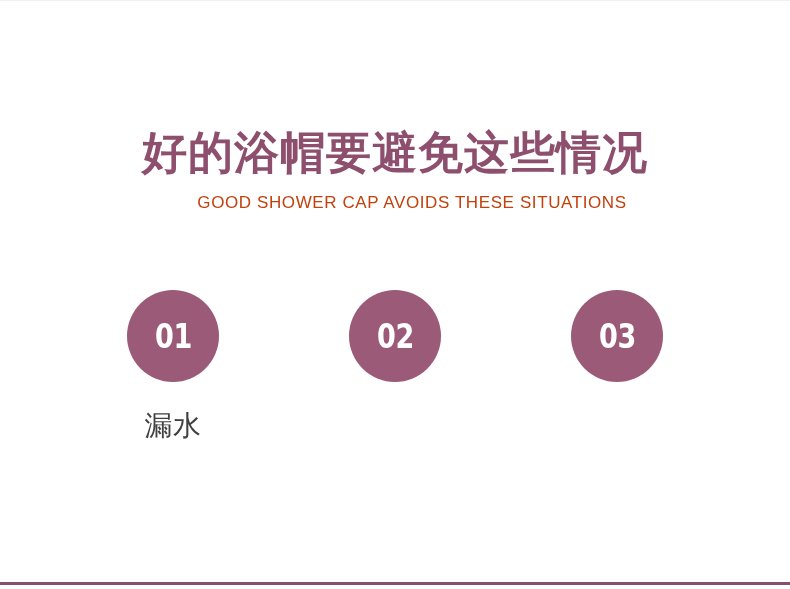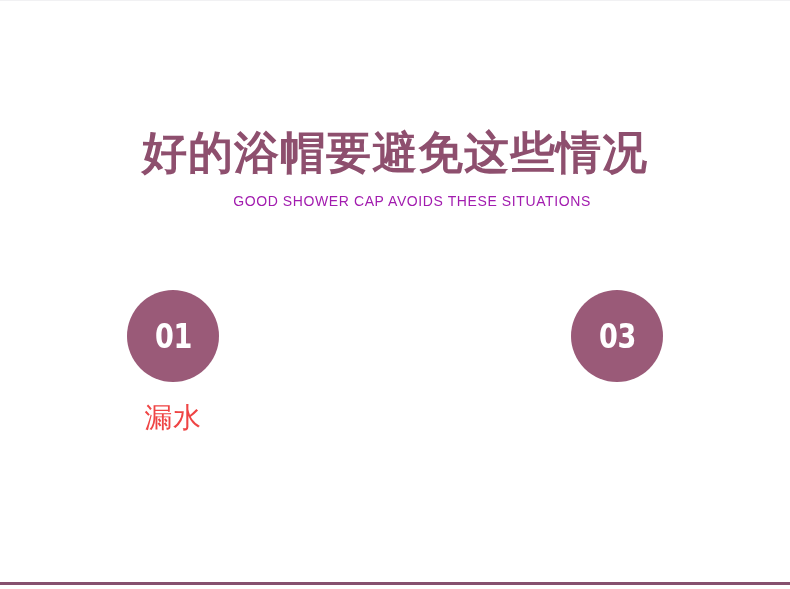--- a/index.html
+++ b/index.html
@@ -48,24 +48,24 @@
     letter-spacing: 1px;
     color: #8e4f6e;
     line-height: 1.18;
     margin: 0;
     white-space: nowrap;
   }
 
   .sub-title {
     margin: 14px 0 0 0;
     font-family: "Liberation Sans", "DejaVu Sans", sans-serif;
-    font-size: 14px;
+    font-size: 17px;
     font-weight: normal;
     letter-spacing: 0.6px;
-    color: #a21caf;
+    color: #c2410c;
     line-height: 1.2;
     white-space: nowrap;
     padding-left: 34px;
   }
 
   
   .columns {
     position: absolute;
     top: 290px;
     left: 0;
@@ -74,20 +74,21 @@
     justify-content: center;
     align-items: flex-start;
   }
 
   .column {
     width: 222px;
     display: flex;
     flex-direction: column;
     align-items: center;
     text-align: center;
+    gap: 8px;
   }
 
   .badge {
     width: 92px;
     height: 92px;
     border-radius: 50%;
     background: #9a5a78;
     display: flex;
     align-items: center;
     justify-content: center;
@@ -102,21 +103,21 @@
     letter-spacing: -0.5px;
     line-height: 1;
     transform: scaleX(0.82);
   }
 
   .col-heading {
     margin-top: 18px;
     font-family: "DejaVu Sans", "Liberation Sans", sans-serif;
     font-size: 28px;
     font-weight: normal;
-    color: #ef4444;
+    color: #404040;
     line-height: 1.25;
     letter-spacing: 0.5px;
     white-space: nowrap;
   }
 
   .col-desc {
     margin-top: 11px;
     font-family: "DejaVu Sans", "Liberation Sans", sans-serif;
     font-size: 19px;
     font-weight: normal;
@@ -150,20 +151,23 @@
   <div class="columns">
 
     <div class="column">
       <div class="badge">
         <span class="badge-number">01</span>
       </div>
       <div class="col-heading">漏水</div>
     </div>
 
     <div class="column">
+      <div class="badge">
+        <span class="badge-number">02</span>
+      </div>
     </div>
 
     <div class="column">
       <div class="badge">
         <span class="badge-number">03</span>
       </div>
     </div>
 
   </div>
 

